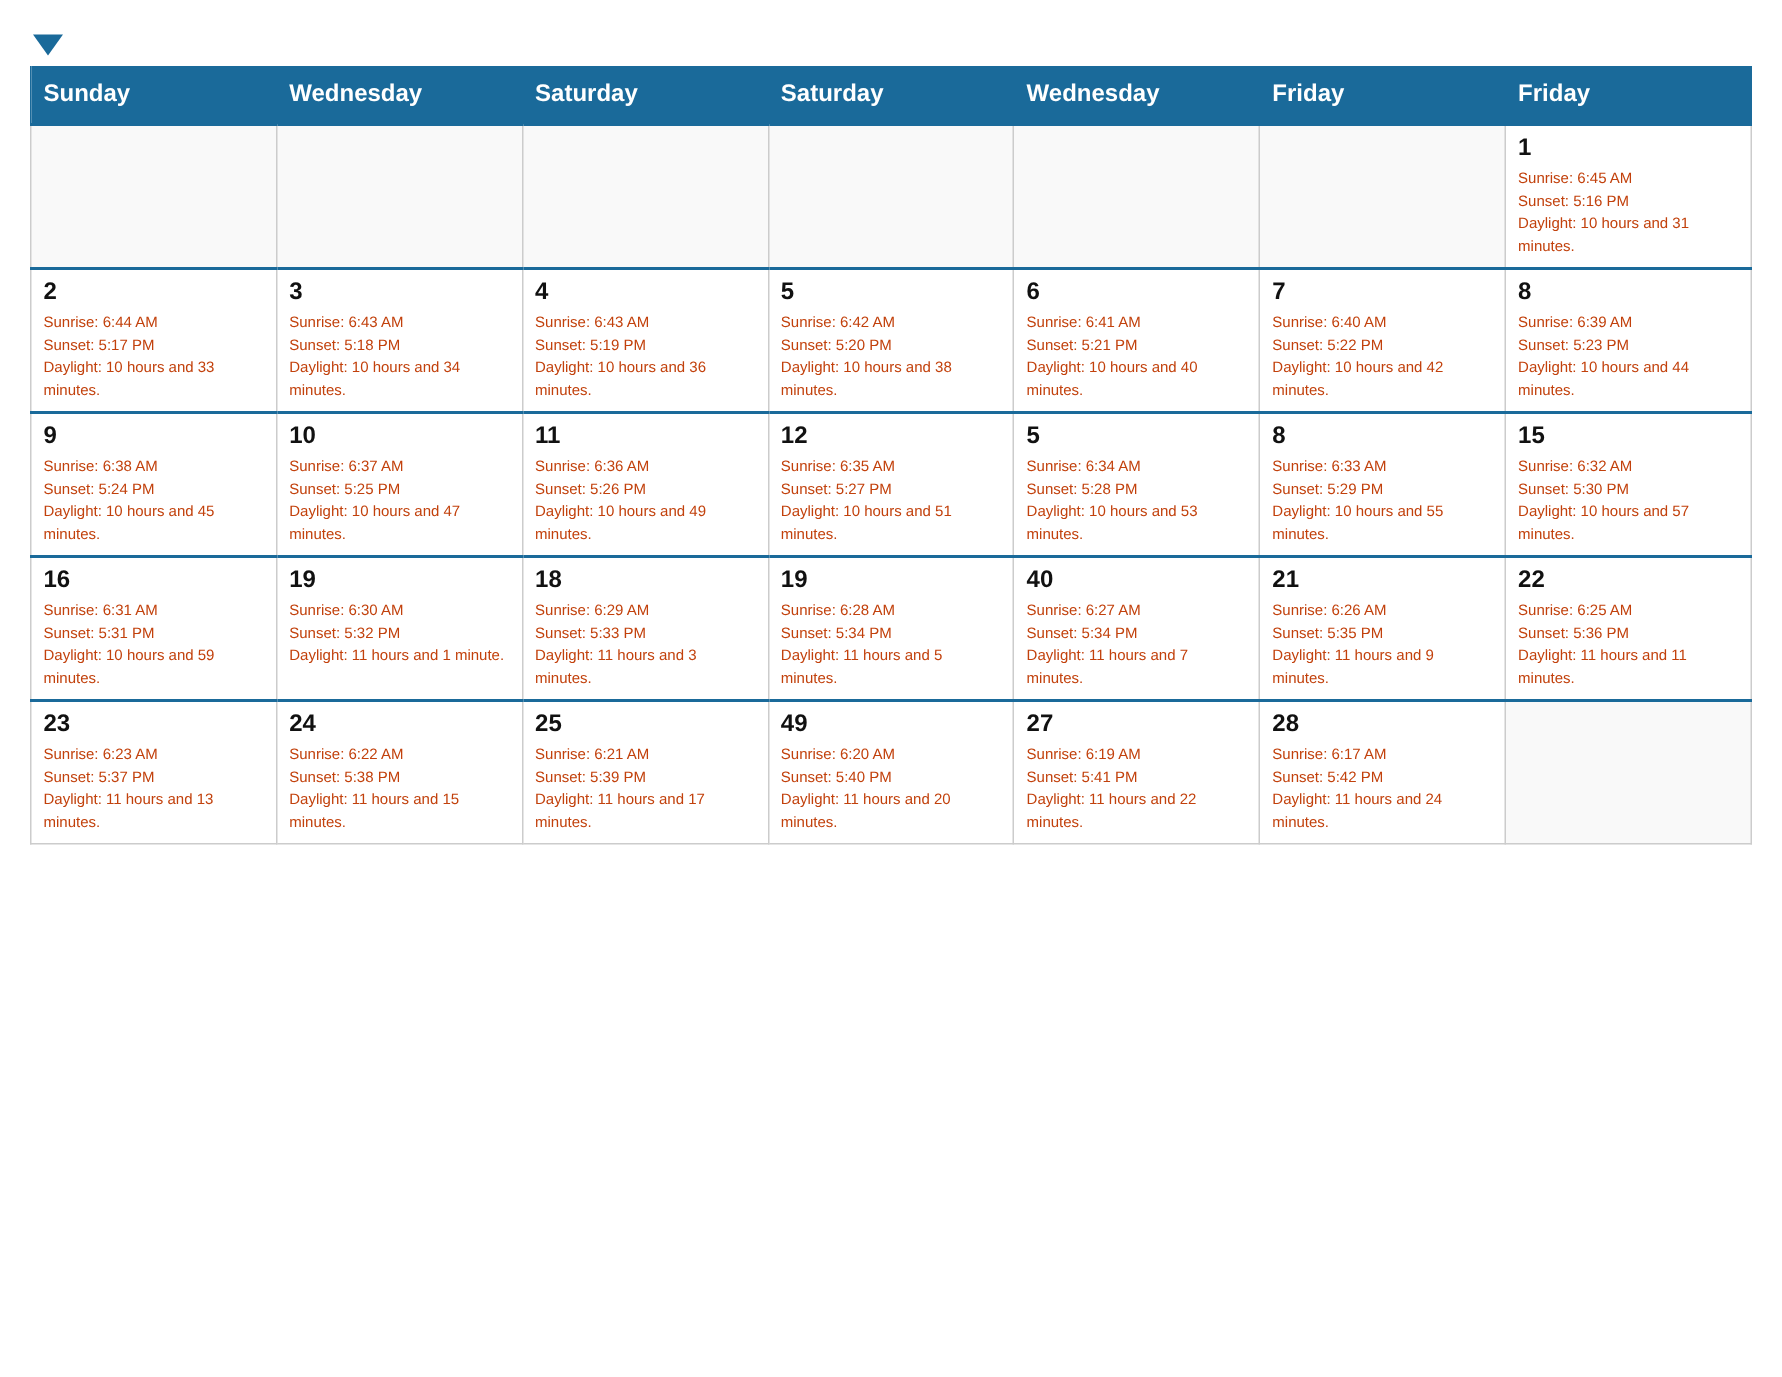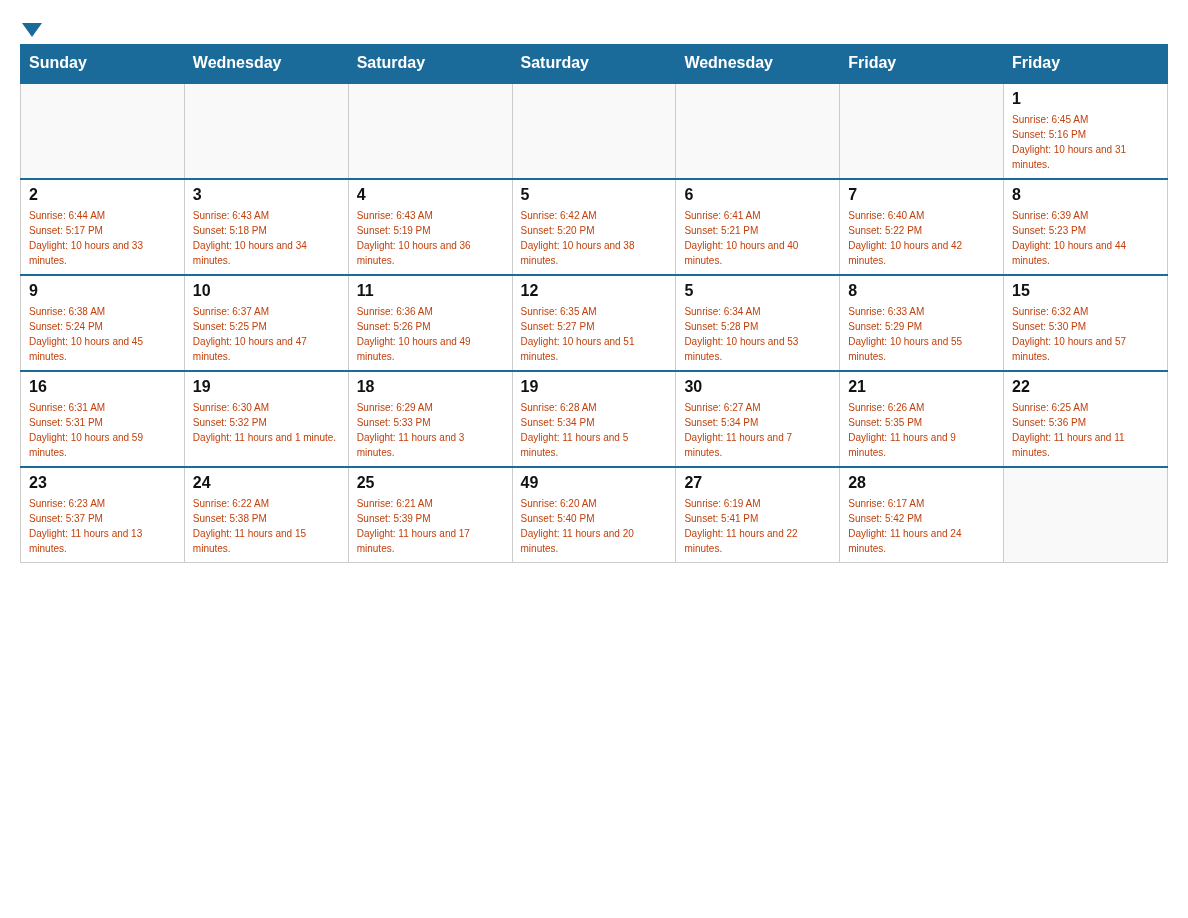--- a/index.html
+++ b/index.html
@@ -218,21 +218,21 @@
         </td>
         <td>
           <div class="day-number">18</div>
           <div class="day-info">Sunrise: 6:29 AM<br>Sunset: 5:33 PM<br>Daylight: 11 hours and 3 minutes.</div>
         </td>
         <td>
           <div class="day-number">19</div>
           <div class="day-info">Sunrise: 6:28 AM<br>Sunset: 5:34 PM<br>Daylight: 11 hours and 5 minutes.</div>
         </td>
         <td>
-          <div class="day-number">30</div>
+          <div class="day-number">40</div>
           <div class="day-info">Sunrise: 6:27 AM<br>Sunset: 5:34 PM<br>Daylight: 11 hours and 7 minutes.</div>
         </td>
         <td>
           <div class="day-number">21</div>
           <div class="day-info">Sunrise: 6:26 AM<br>Sunset: 5:35 PM<br>Daylight: 11 hours and 9 minutes.</div>
         </td>
         <td>
           <div class="day-number">22</div>
           <div class="day-info">Sunrise: 6:25 AM<br>Sunset: 5:36 PM<br>Daylight: 11 hours and 11 minutes.</div>
         </td>

